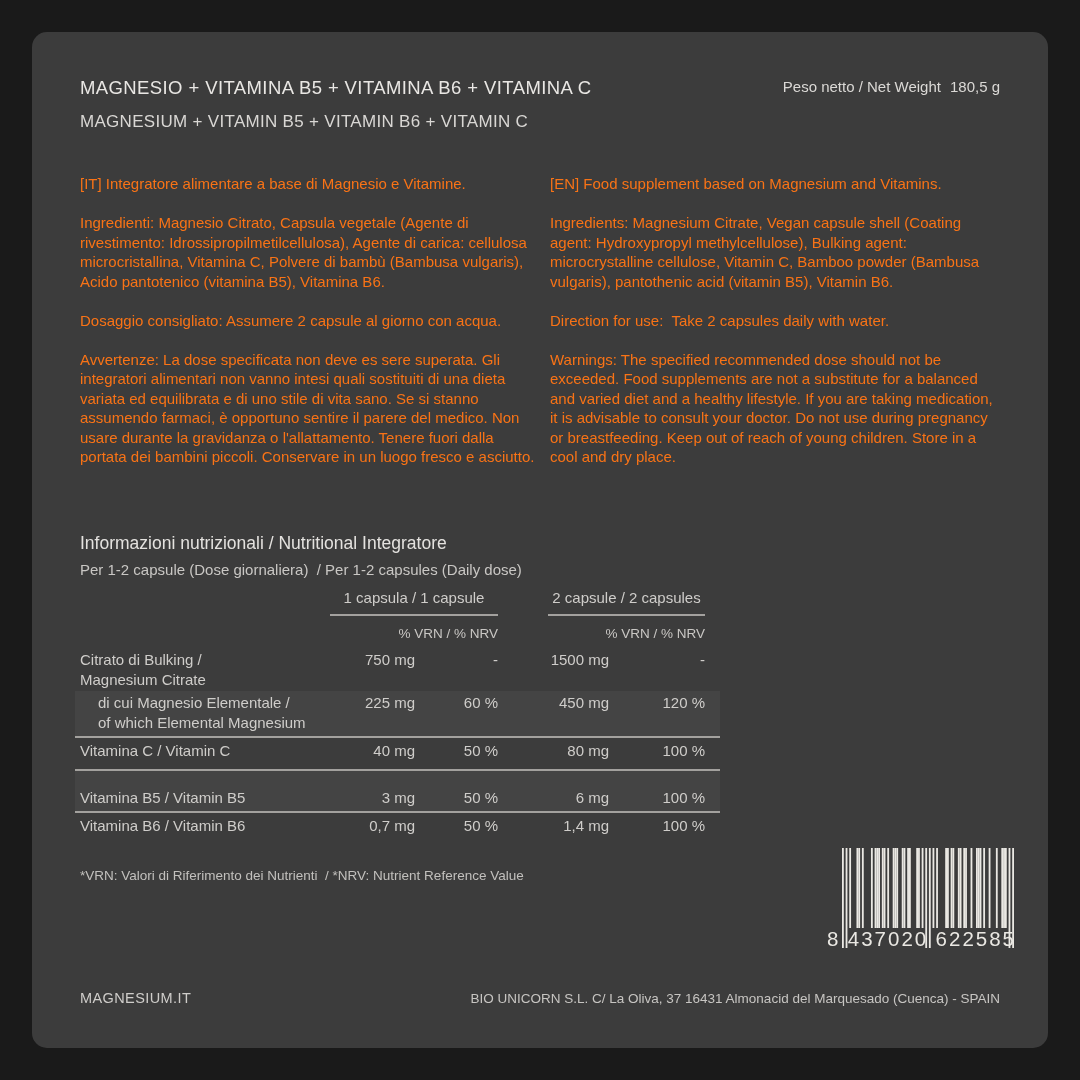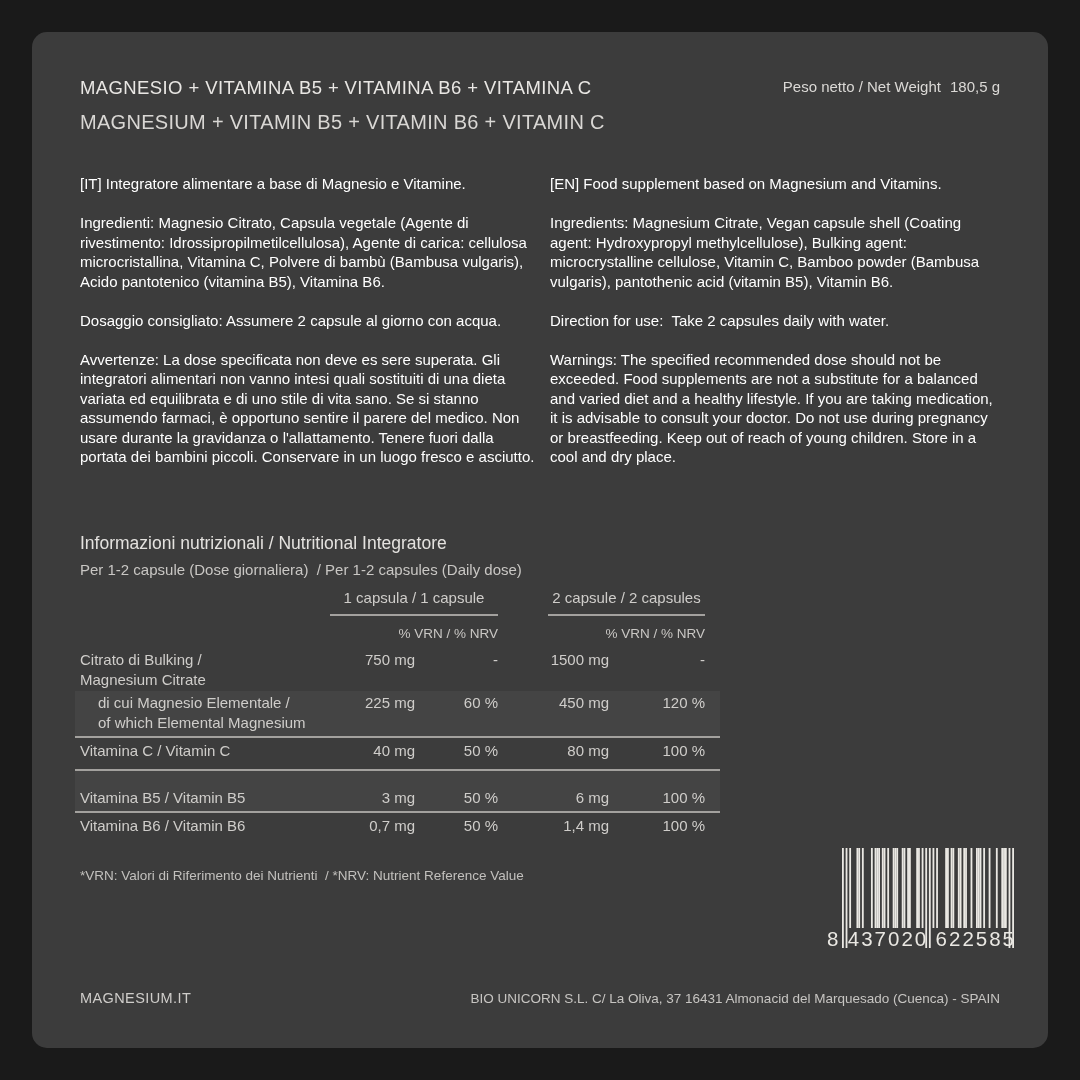--- a/index.html
+++ b/index.html
@@ -10,30 +10,30 @@
     position:relative;overflow:hidden;
   }
   .panel{
     position:absolute;inset:32px;
     background:#3c3c3c;
     border-radius:15px;
   }
   
   .hdr{position:absolute;top:44px;left:48px;right:48px;display:flex;justify-content:space-between;align-items:flex-start;}
   .title{font-size:18.5px;letter-spacing:.4px;color:#e9e7e4;line-height:24px;}
-  .subtitle{font-size:20px;letter-spacing:.3px;color:#d9d7d4;line-height:20px;margin-top:12px;}
+  .subtitle{font-size:17px;letter-spacing:.3px;color:#d9d7d4;line-height:20px;margin-top:12px;}
   .netweight{font-size:15px;color:#dbd9d6;white-space:nowrap;padding-top:2px;}
   .netweight .nw-val{margin-left:9px;}
   
   .cols{position:absolute;top:142px;left:48px;right:46px;display:flex;}
   .col{width:460px;}
   .col.right{margin-left:10px;width:452px;}
   .col p{
     margin:0 0 19.5px 0;
-    font-size:15px;line-height:19.5px;color:#ffffff;
+    font-size:15px;line-height:19.5px;color:#f97316;
     white-space:pre-wrap;
   }
   
   .nutrition{position:absolute;top:500px;left:48px;right:48px;}
   .n-heading{font-size:17.5px;color:#e4e2df;line-height:22px;}
   .n-sub{font-size:15px;color:#c9c7c4;line-height:19.5px;margin-top:6px;white-space:pre-wrap;}
   .ntable{width:645px;margin-left:-5px;margin-top:8px;color:#cfcdca;font-size:15px;}
   .t-row{display:grid;grid-template-columns:250px 85px 83px 50px 61px 96px;padding-left:5px;line-height:19.5px;}
   .t-span{display:grid;grid-template-columns:250px 168px 50px 157px;padding-left:5px;line-height:19.5px;}
   .hs{text-align:center;border-bottom:2px solid #a3a19e;padding-bottom:7px;}

